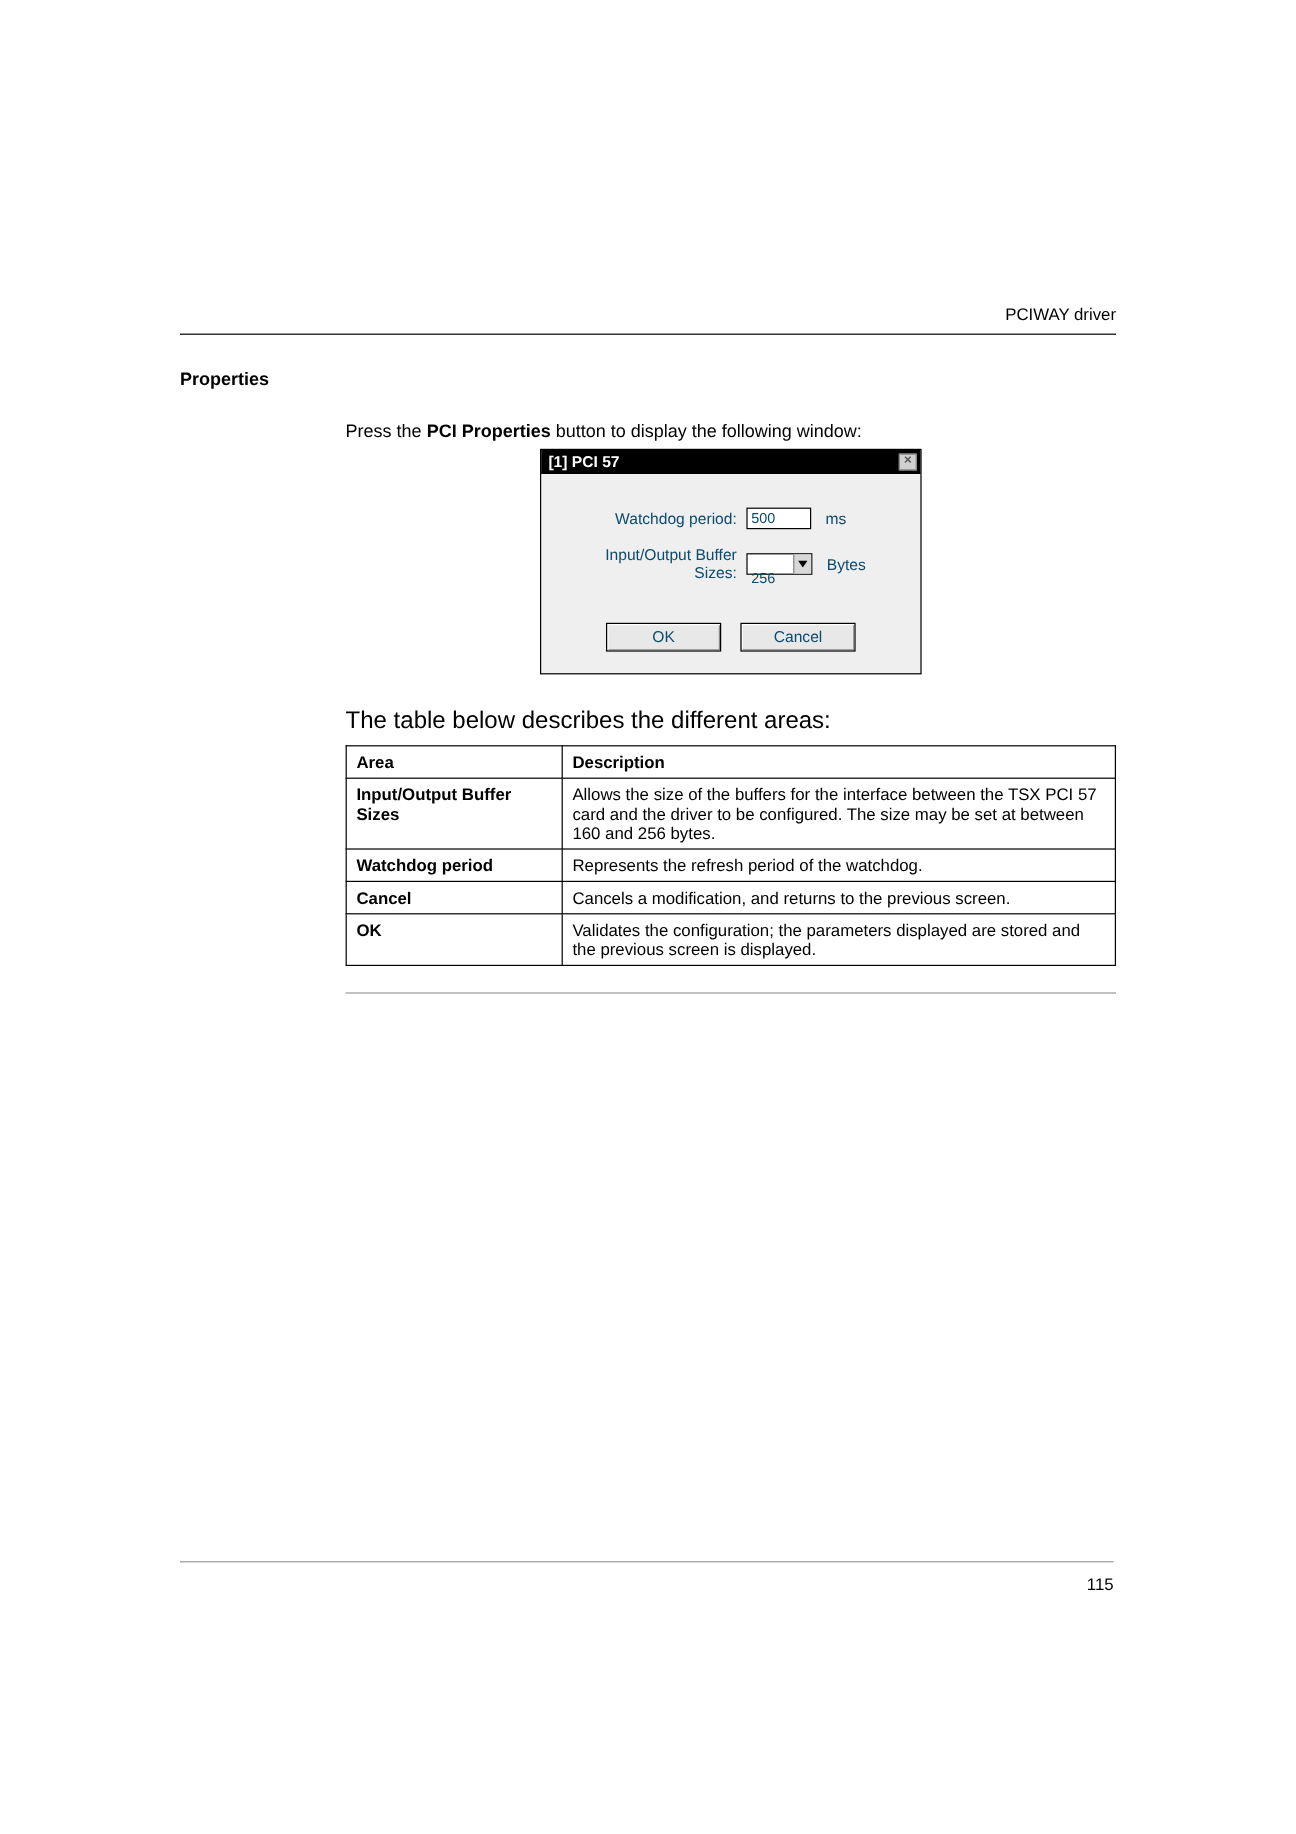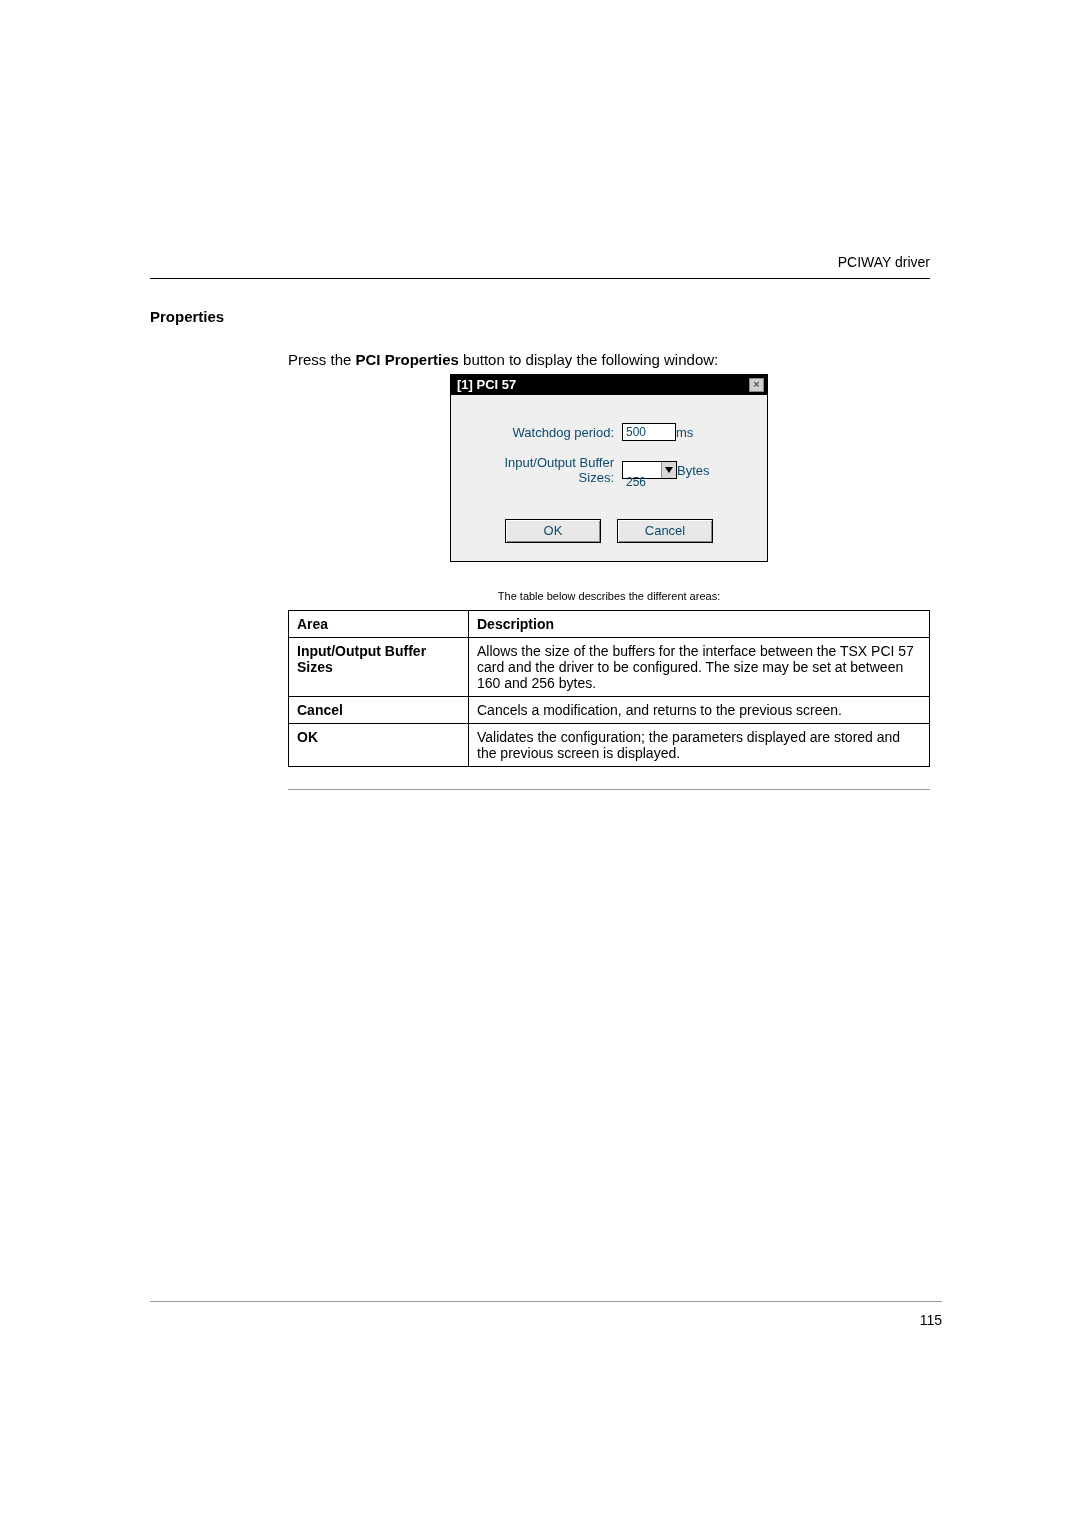--- a/index.html
+++ b/index.html
@@ -99,20 +99,21 @@
     width: 54px;
     height: 18px;
     border: 1px solid #000;
     background: #fff;
     font-size: 12px;
     padding: 0 3px;
     font-family: Arial, sans-serif;
     line-height: 16px;
   }
   .unit {
+    margin-left: 12px;
     font-size: 13px;
   }
   .select-wrap {
     display: flex;
     align-items: stretch;
     border: 1px solid #000;
     background: #fff;
     height: 18px;
   }
   .select-val {
@@ -141,23 +142,22 @@
     width: 96px;
     height: 24px;
     background: #e8e8e8;
     border: 1px solid #000;
     box-shadow: inset 1px 1px 0 #fff, inset -1px -1px 0 #888;
     font-size: 13px;
     text-align: center;
     line-height: 22px;
   }
   .table-intro {
-    font-size: 11px;
+    font-size: 20px;
     margin-bottom: 8px;
-    text-align: center;
   }
   table.desc {
     border-collapse: collapse;
     width: 100%;
     font-size: 14px;
     padding-left: 32px;
   }
   table.desc th, table.desc td {
     border: 1px solid #000;
     padding: 5px 8px;
@@ -171,21 +171,21 @@
   .col-area { width: 180px; font-weight: bold; }
   .hr-mid {
     border: none;
     border-top: 1px solid #9a9a9a;
     margin: 22px 0 0 0;
   }
   .footer {
     position: absolute;
     bottom: 200px;
     left: 150px;
-    right: 138px;
+    right: 152px;
   }
   .footer-line {
     border: none;
     border-top: 1px solid #9a9a9a;
     margin: 0 0 10px 0;
   }
   .page-num {
     text-align: right;
     font-size: 14px;
   }
@@ -244,20 +244,24 @@
             <th class="col-area">Area</th>
             <th>Description</th>
           </tr>
         </thead>
         <tbody>
           <tr>
             <td class="col-area">Input/Output Buffer Sizes</td>
             <td>Allows the size of the buffers for the interface between the TSX PCI 57 card and the driver to be configured. The size may be set at between 160 and 256 bytes.</td>
           </tr>
           <tr>
+            <td class="col-area">Watchdog period</td>
+            <td>Represents the refresh period of the watchdog.</td>
+          </tr>
+          <tr>
             <td class="col-area">Cancel</td>
             <td>Cancels a modification, and returns to the previous screen.</td>
           </tr>
           <tr>
             <td class="col-area"> OK</td>
             <td>Validates the configuration; the parameters displayed are stored and the previous screen is displayed.</td>
           </tr>
         </tbody>
       </table>
 

